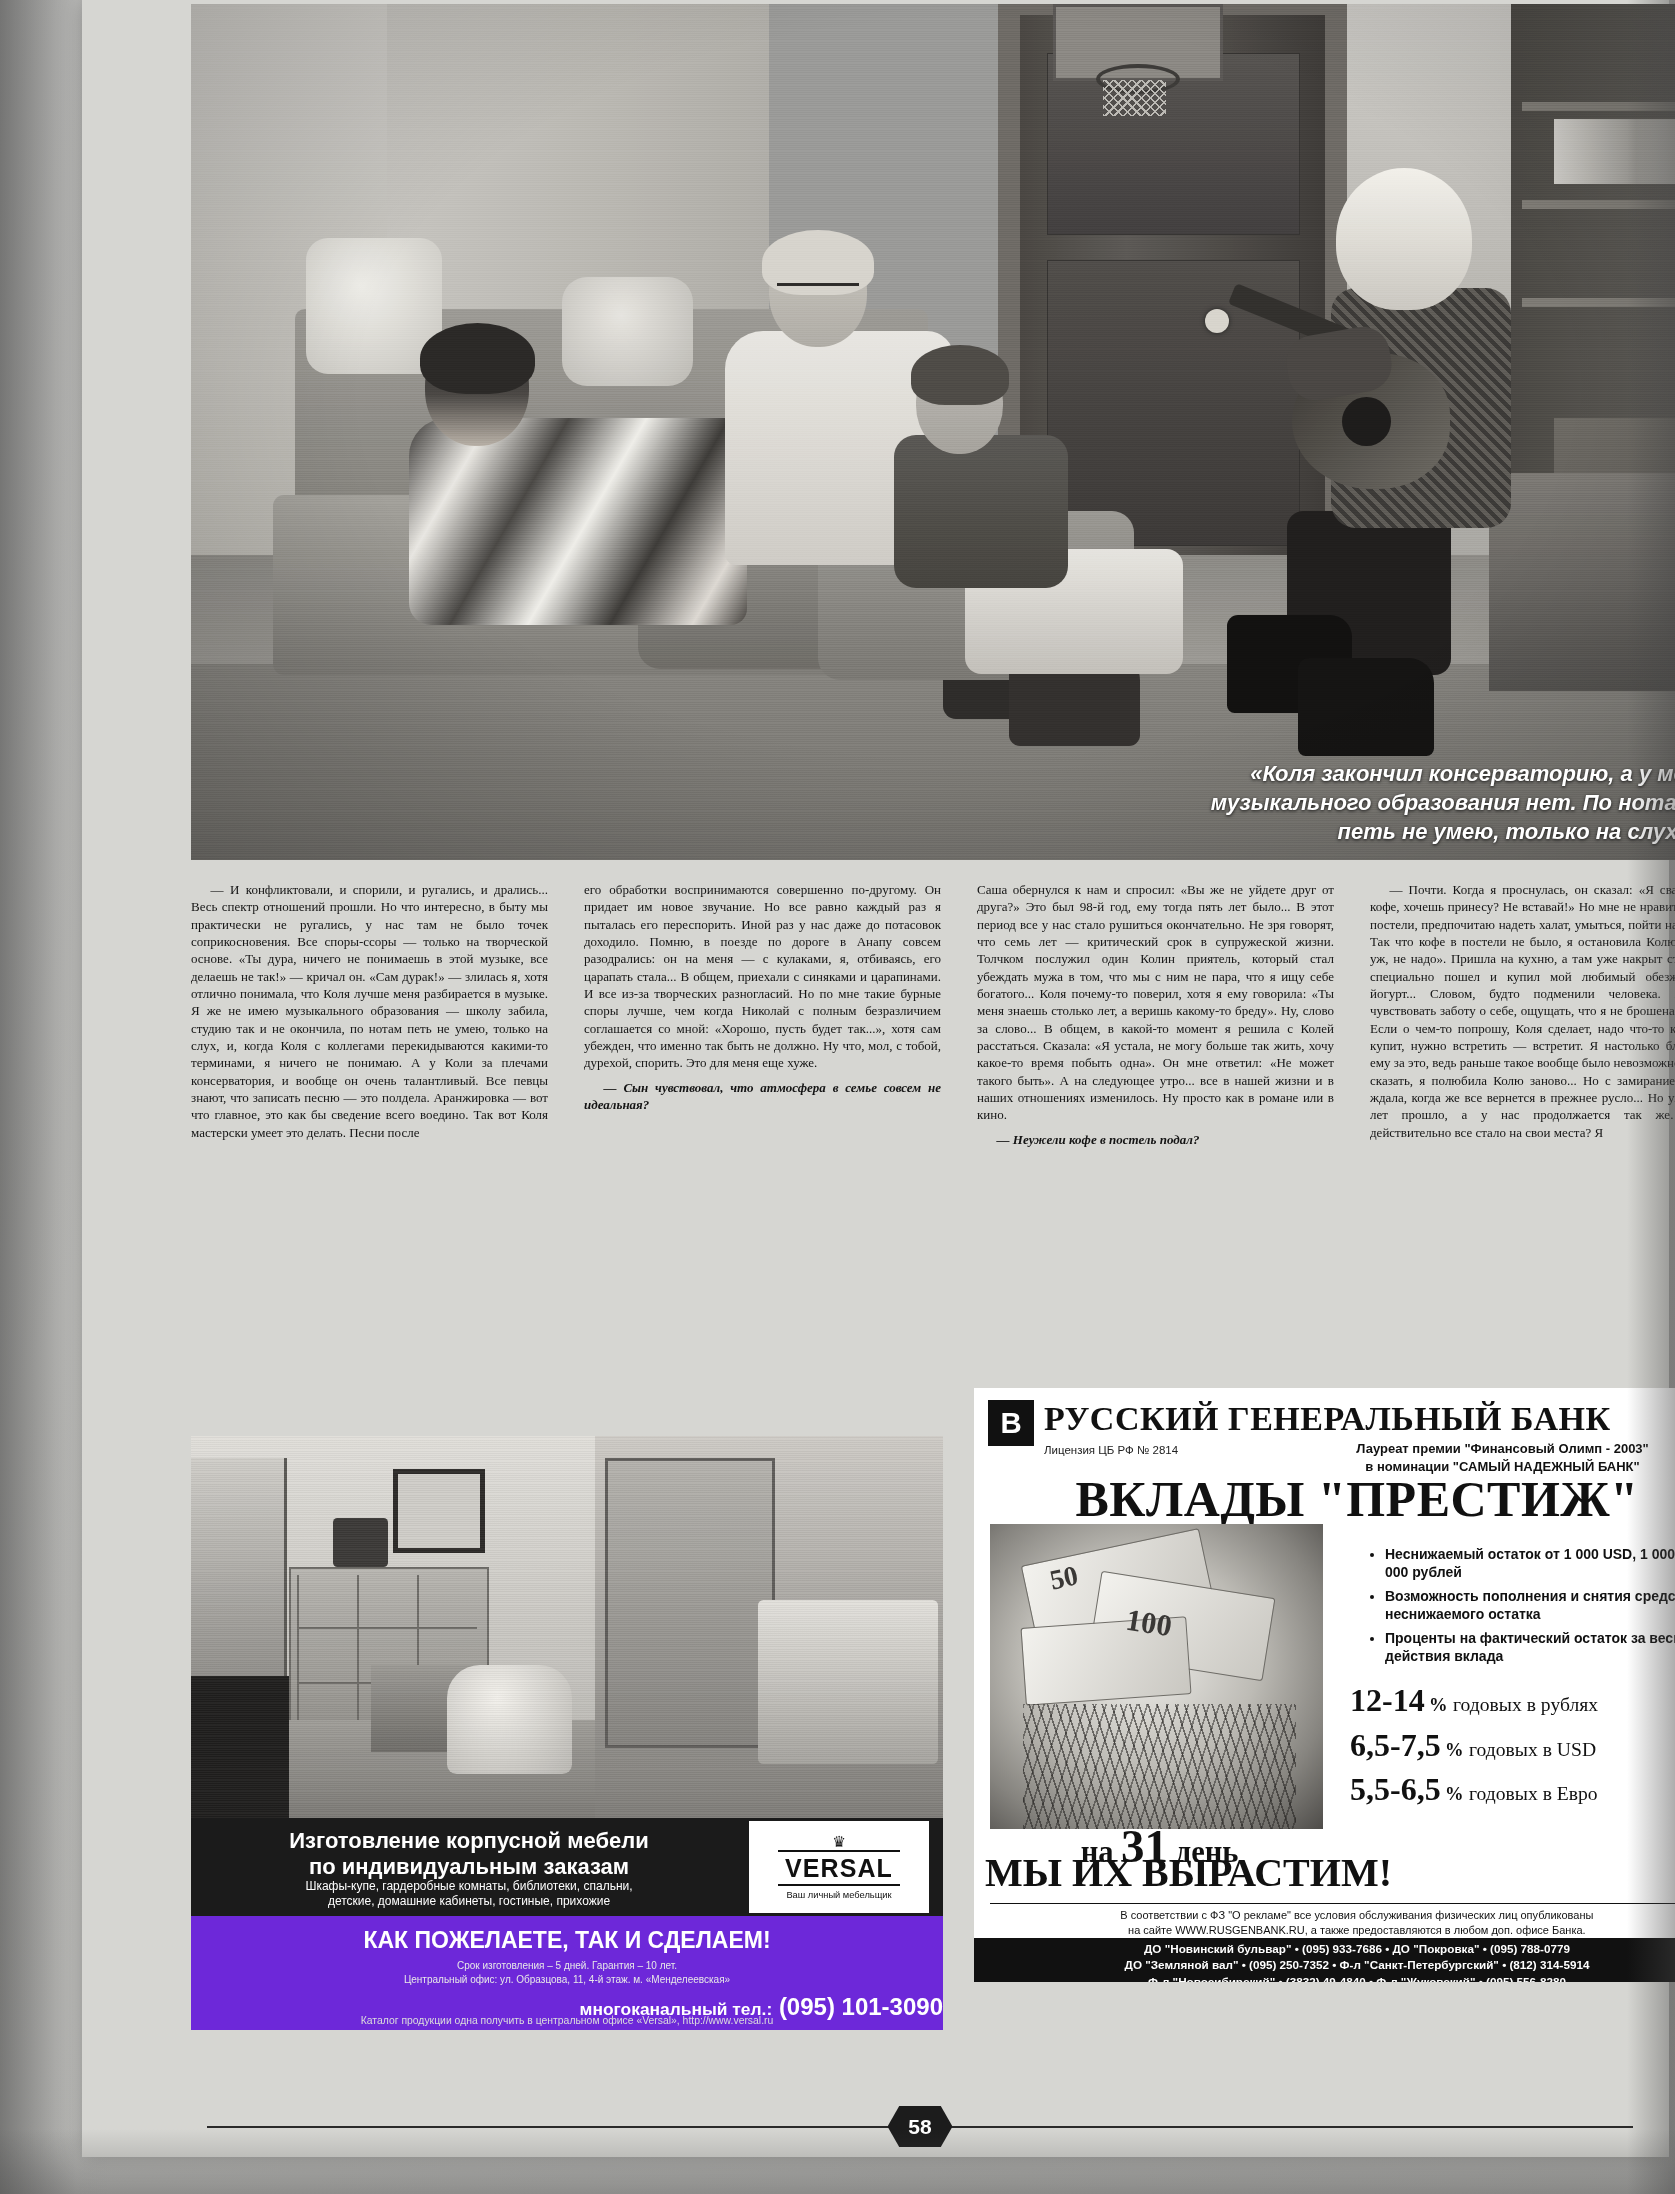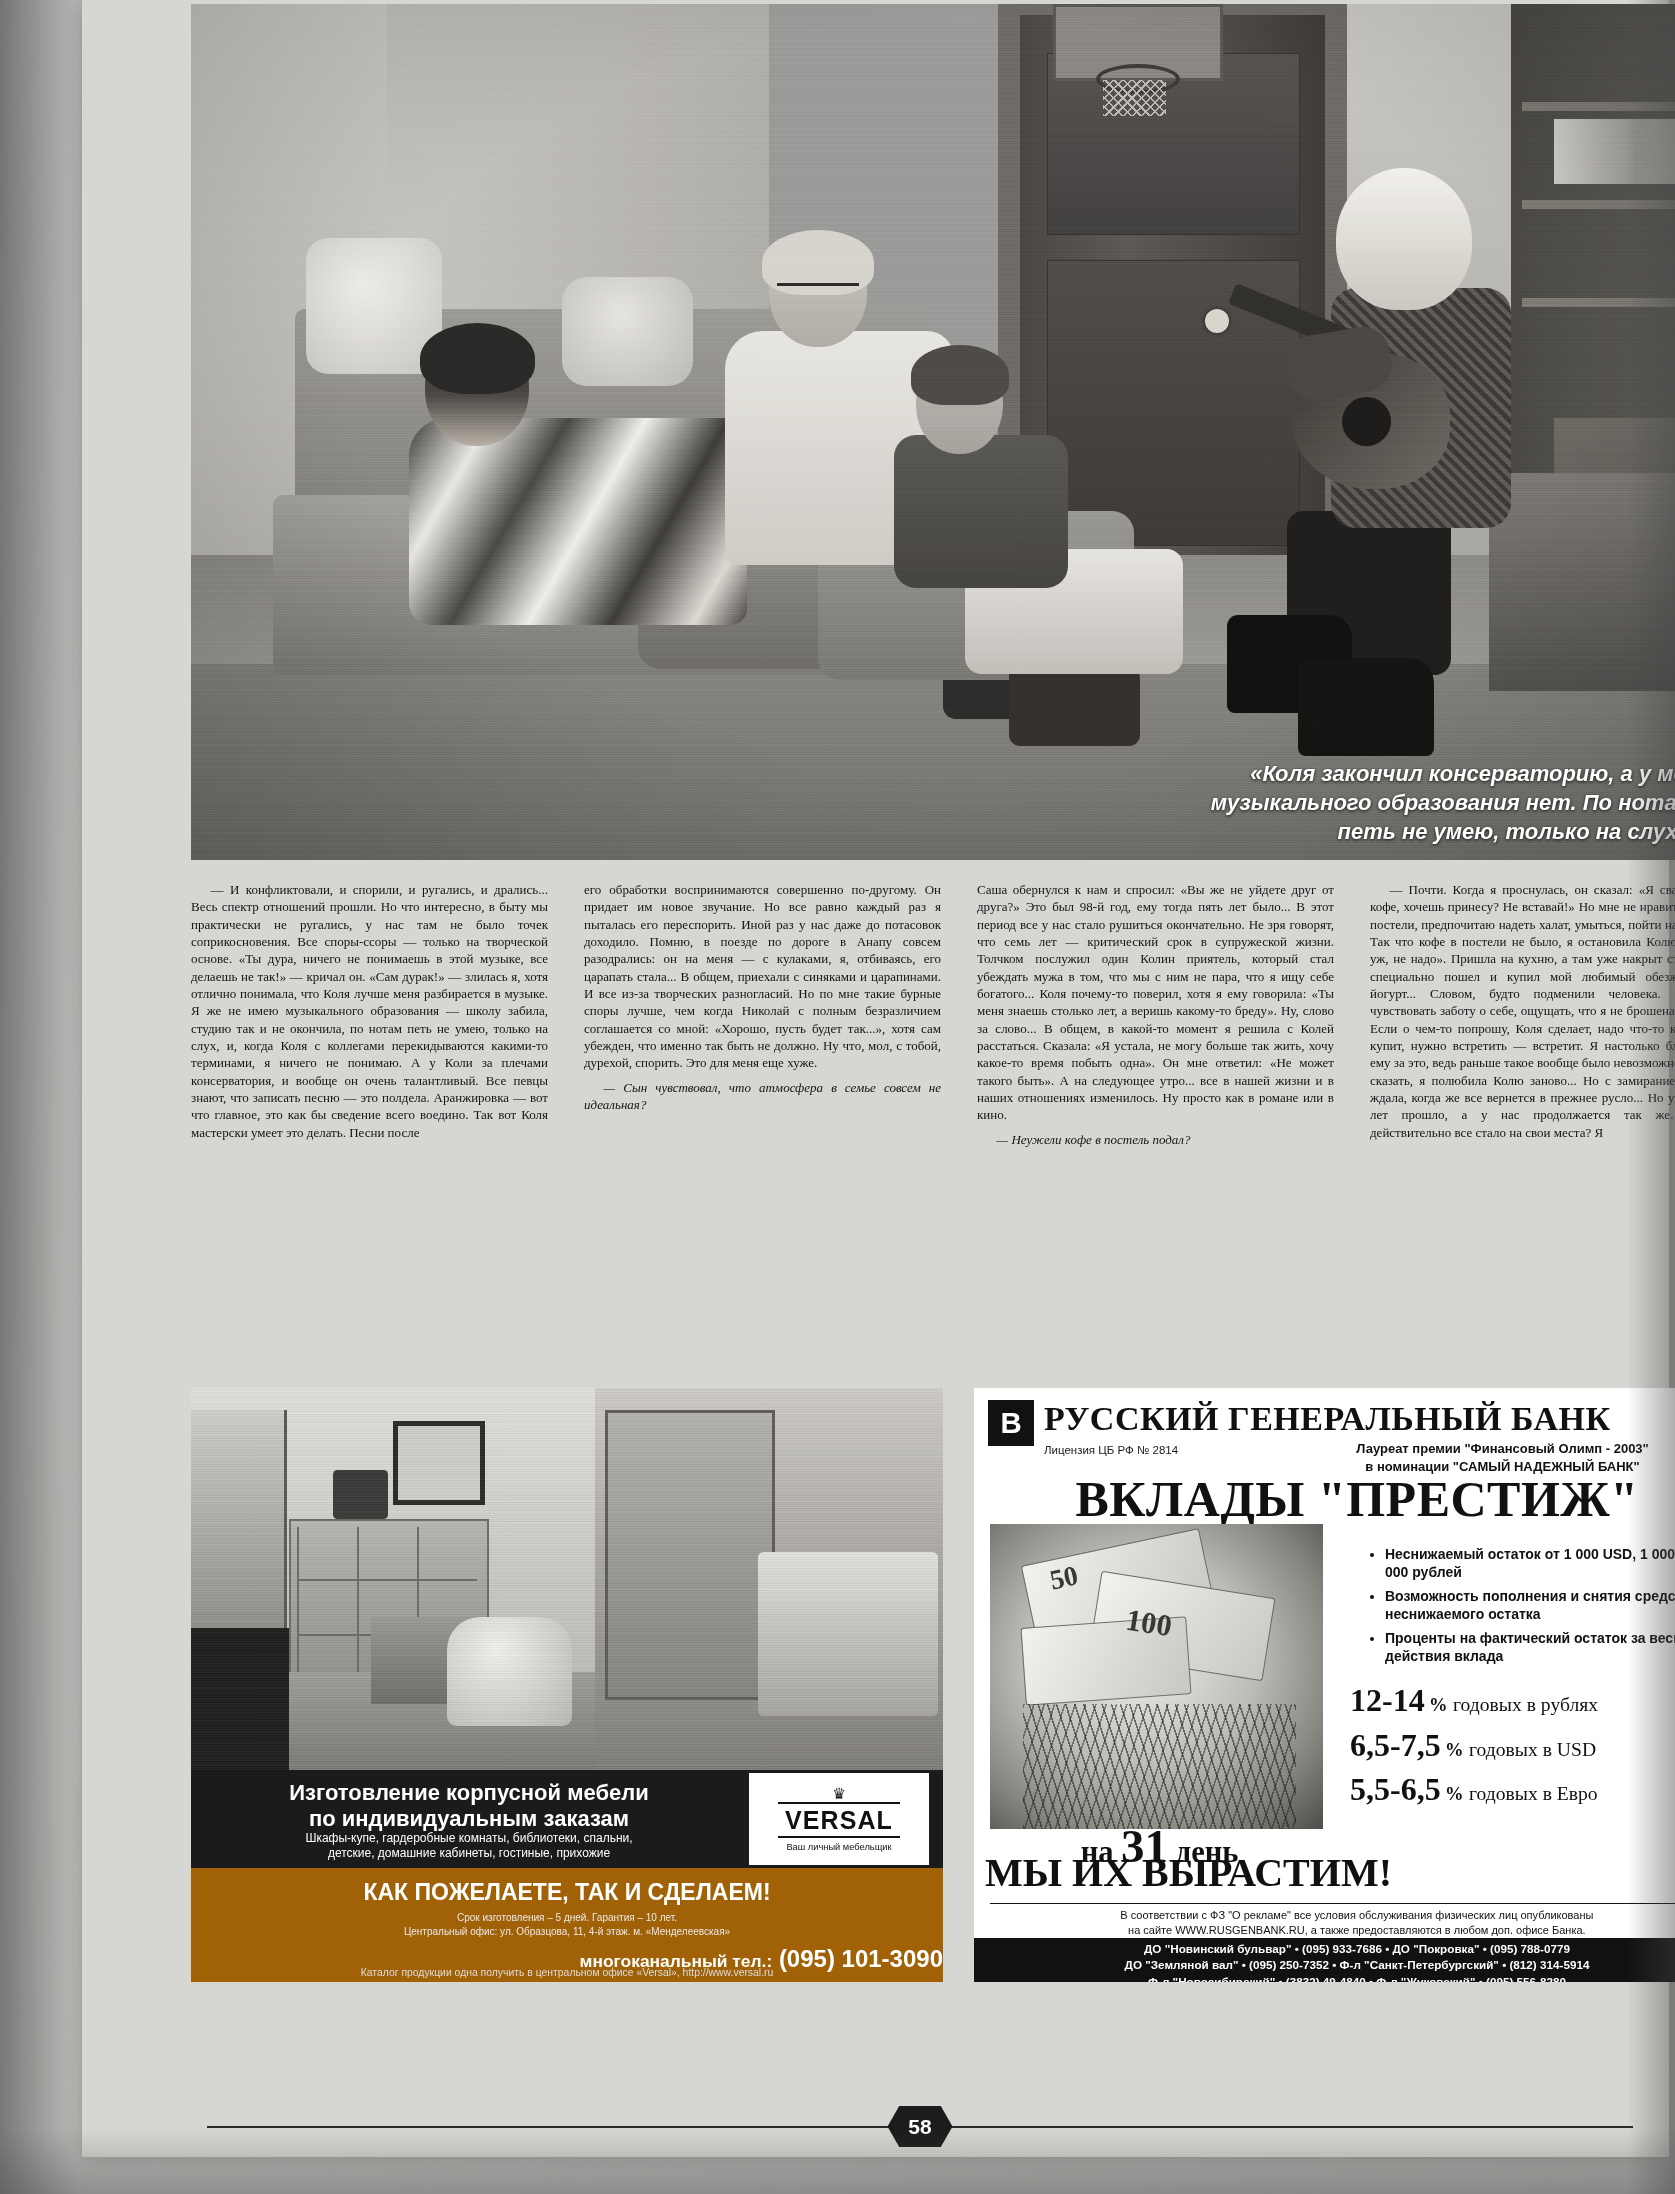--- a/index.html
+++ b/index.html
@@ -165,34 +165,34 @@
     width: 357px;
     font-size: 13px;
     line-height: 1.335;
     text-align: justify;
     color: #141414;
     font-family: "Liberation Serif", serif;
   }
   .col p { margin: 0; text-indent: 0; }
   .col p.ind { text-indent: 19.6px; }
   .col p.q {
-    font-weight: normal;
+    font-weight: bold;
     font-style: italic;
     margin: 7px 0 7px 0;
     text-indent: 19.6px;
   }
 
   
   .ad-left {
     position: absolute;
     left: 109px;
-    top: 1388px;
+    top: 1436px;
     width: 752px;
     height: 594px;
-    background: #a16207;
+    background: #6d28d9;
     overflow: hidden;
   }
   .ad-left-photo {
     position: absolute; left: 0; top: 0; width: 752px; height: 382px;
     background: linear-gradient(to bottom,#d9d7d2,#a8a6a1);
     overflow: hidden;
   }
   .alp { position: absolute; }
   .alp-wall    { left:0; top:0; width:752px; height:305px; background:linear-gradient(to bottom,#e1dfda,#bcbab5); }
   .alp-floor   { left:0; top:284px; width:752px; height:98px; background:linear-gradient(to bottom,#9f9d98,#7c7a76); }

